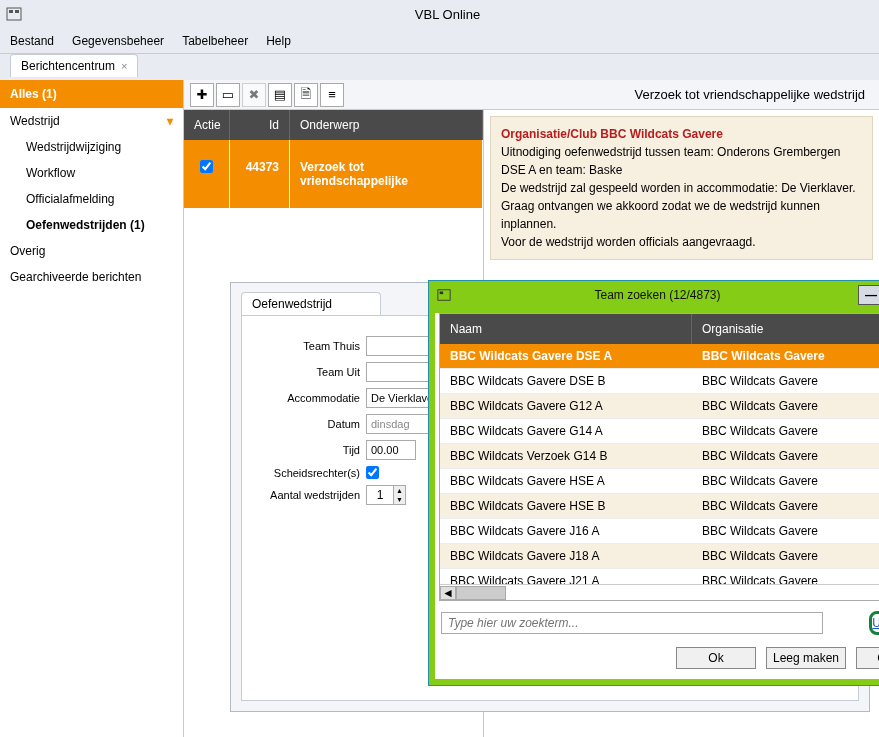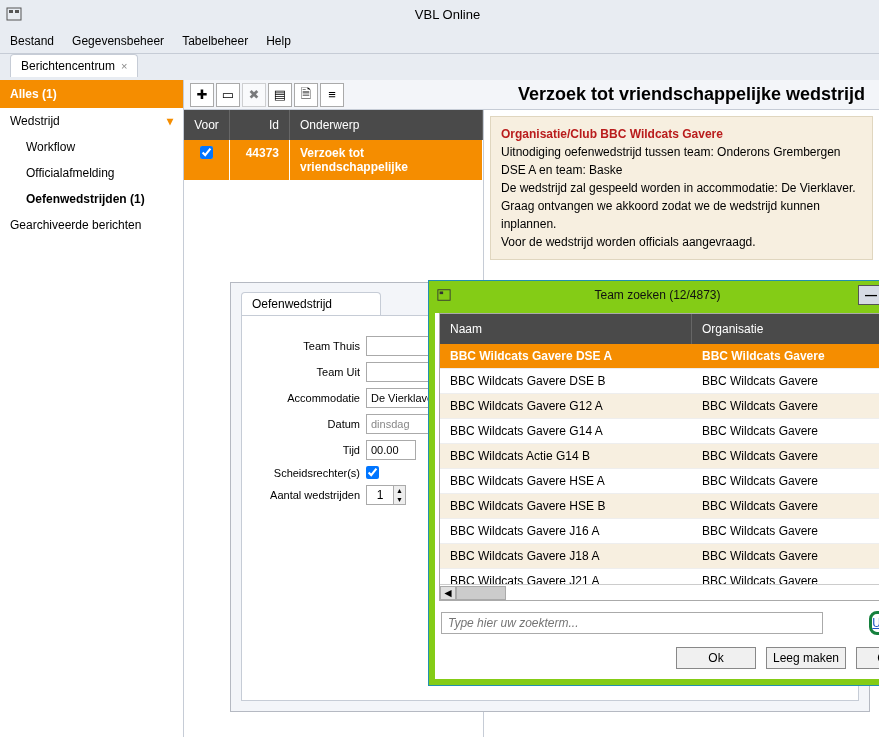--- a/index.html
+++ b/index.html
@@ -22,31 +22,31 @@
 .sidebar .group { padding: 6px 10px; display: flex; justify-content: space-between; align-items: center; cursor: pointer; }
 .sidebar .group .arrow { color: #f58d00; font-weight: bold; }
 .sidebar .item { padding: 6px 10px 6px 26px; cursor: pointer; }
 .sidebar .item.bold { font-weight: bold; }
 
 .main { flex: 1; display: flex; flex-direction: column; }
 
 .toolbar { height: 30px; display: flex; align-items: center; padding: 2px 6px; border-bottom: 1px solid #c6ccd6; gap: 2px; background: #f3f5f9; }
 .tbtn { width: 24px; height: 24px; border: 1px solid #aaa; background: #fff; display: flex; align-items: center; justify-content: center; cursor: pointer; font-size: 13px; }
 .tbtn.disabled { opacity: 0.5; }
-.toolbar .header-title { margin-left: auto; font-weight: bold; font-size: 18px; padding-right: 8px; white-space: nowrap; }
+.toolbar .header-title { margin-left: auto; font-weight: normal; font-size: 13px; padding-right: 8px; white-space: nowrap; }
 
 .grid-area { display: flex; height: calc(100% - 30px); }
 .grid { width: 300px; border-right: 1px solid #c6ccd6; }
 .grid-header { display: flex; background: #4a4a4a; color: #fff; }
 .grid-header .col { padding: 8px 10px; border-right: 1px solid #666; }
 .col-actie { width: 46px; text-align: center; }
 .col-id { width: 60px; text-align: right; }
 .col-ond { flex: 1; }
 .grid-row { display: flex; background: #f58d00; color: #fff; font-weight: bold; border-bottom: 1px solid #fff; }
-.grid-row .col { padding: 6px 10px; border-right: 1px solid #fff; }
+.grid-row .col { padding: 20px 10px; border-right: 1px solid #fff; }
 .grid-row .col-actie input { margin: 0 auto; display: block; }
 
 .detail { flex: 1; padding: 6px; }
 .msgbox { background: #f7efe0; border: 1px solid #e0d6bf; padding: 8px 10px; font-size: 11px; line-height: 1.5; }
 .msgbox .org { color: #b91c1c; font-weight: bold; }
 
 
 .form-panel { position: absolute; left: 230px; top: 282px; width: 640px; height: 430px; background: #f3f5f9; border: 1px solid #b5b9c2; }
 .tabstrip2 { height: 32px; display: flex; align-items: flex-end; padding: 6px 10px 0 10px; }
 .tab2 { background: #fff; border: 1px solid #c6ccd6; border-bottom: none; padding: 4px 48px 4px 10px; border-radius: 4px 4px 0 0; }
@@ -119,42 +119,46 @@
 </div>
 
 <div class="content">
 
   <div class="sidebar">
     <div class="all">Alles (1)</div>
     <div class="group">
       <span>Wedstrijd</span>
       <span class="arrow">▾</span>
     </div>
+    <div class="item">Wedstrijdwijziging</div>
     <div class="item">Workflow</div>
     <div class="item">Officialafmelding</div>
     <div class="item bold">Oefenwedstrijden (1)</div>
+    <div class="group">
+      <span>Overig</span>
+    </div>
     <div class="group">
       <span>Gearchiveerde berichten</span>
     </div>
   </div>
 
   <div class="main">
     <div class="toolbar">
       <div class="tbtn">✚</div>
       <div class="tbtn">▭</div>
       <div class="tbtn disabled">✖</div>
       <div class="tbtn">▤</div>
       <div class="tbtn">🗎</div>
       <div class="tbtn">≡</div>
       <span class="header-title">Verzoek tot vriendschappelijke wedstrijd</span>
     </div>
     <div class="grid-area">
       <div class="grid">
         <div class="grid-header">
-          <div class="col col-actie">Voor</div>
+          <div class="col col-actie">Actie</div>
           <div class="col col-id">Id</div>
           <div class="col col-ond">Onderwerp</div>
         </div>
         <div class="grid-row">
           <div class="col col-actie">
               <input type="checkbox" checked="" style="">
             </div>
           <div class="col col-id">44373</div>
           <div class="col col-ond">Verzoek tot vriendschappelijke</div>
         </div>
@@ -244,21 +248,21 @@
           </div>
           <div class="lrow alt">
             <div class="lcol lcol-naam">BBC Wildcats Gavere G12 A</div>
             <div class="lcol lcol-org">BBC Wildcats Gavere</div>
           </div>
           <div class="lrow">
             <div class="lcol lcol-naam">BBC Wildcats Gavere G14 A</div>
             <div class="lcol lcol-org">BBC Wildcats Gavere</div>
           </div>
           <div class="lrow alt">
-            <div class="lcol lcol-naam">BBC Wildcats Actie G14 B</div>
+            <div class="lcol lcol-naam">BBC Wildcats Verzoek G14 B</div>
             <div class="lcol lcol-org">BBC Wildcats Gavere</div>
           </div>
           <div class="lrow">
             <div class="lcol lcol-naam">BBC Wildcats Gavere HSE A</div>
             <div class="lcol lcol-org">BBC Wildcats Gavere</div>
           </div>
           <div class="lrow alt">
             <div class="lcol lcol-naam">BBC Wildcats Gavere HSE B</div>
             <div class="lcol lcol-org">BBC Wildcats Gavere</div>
           </div>

